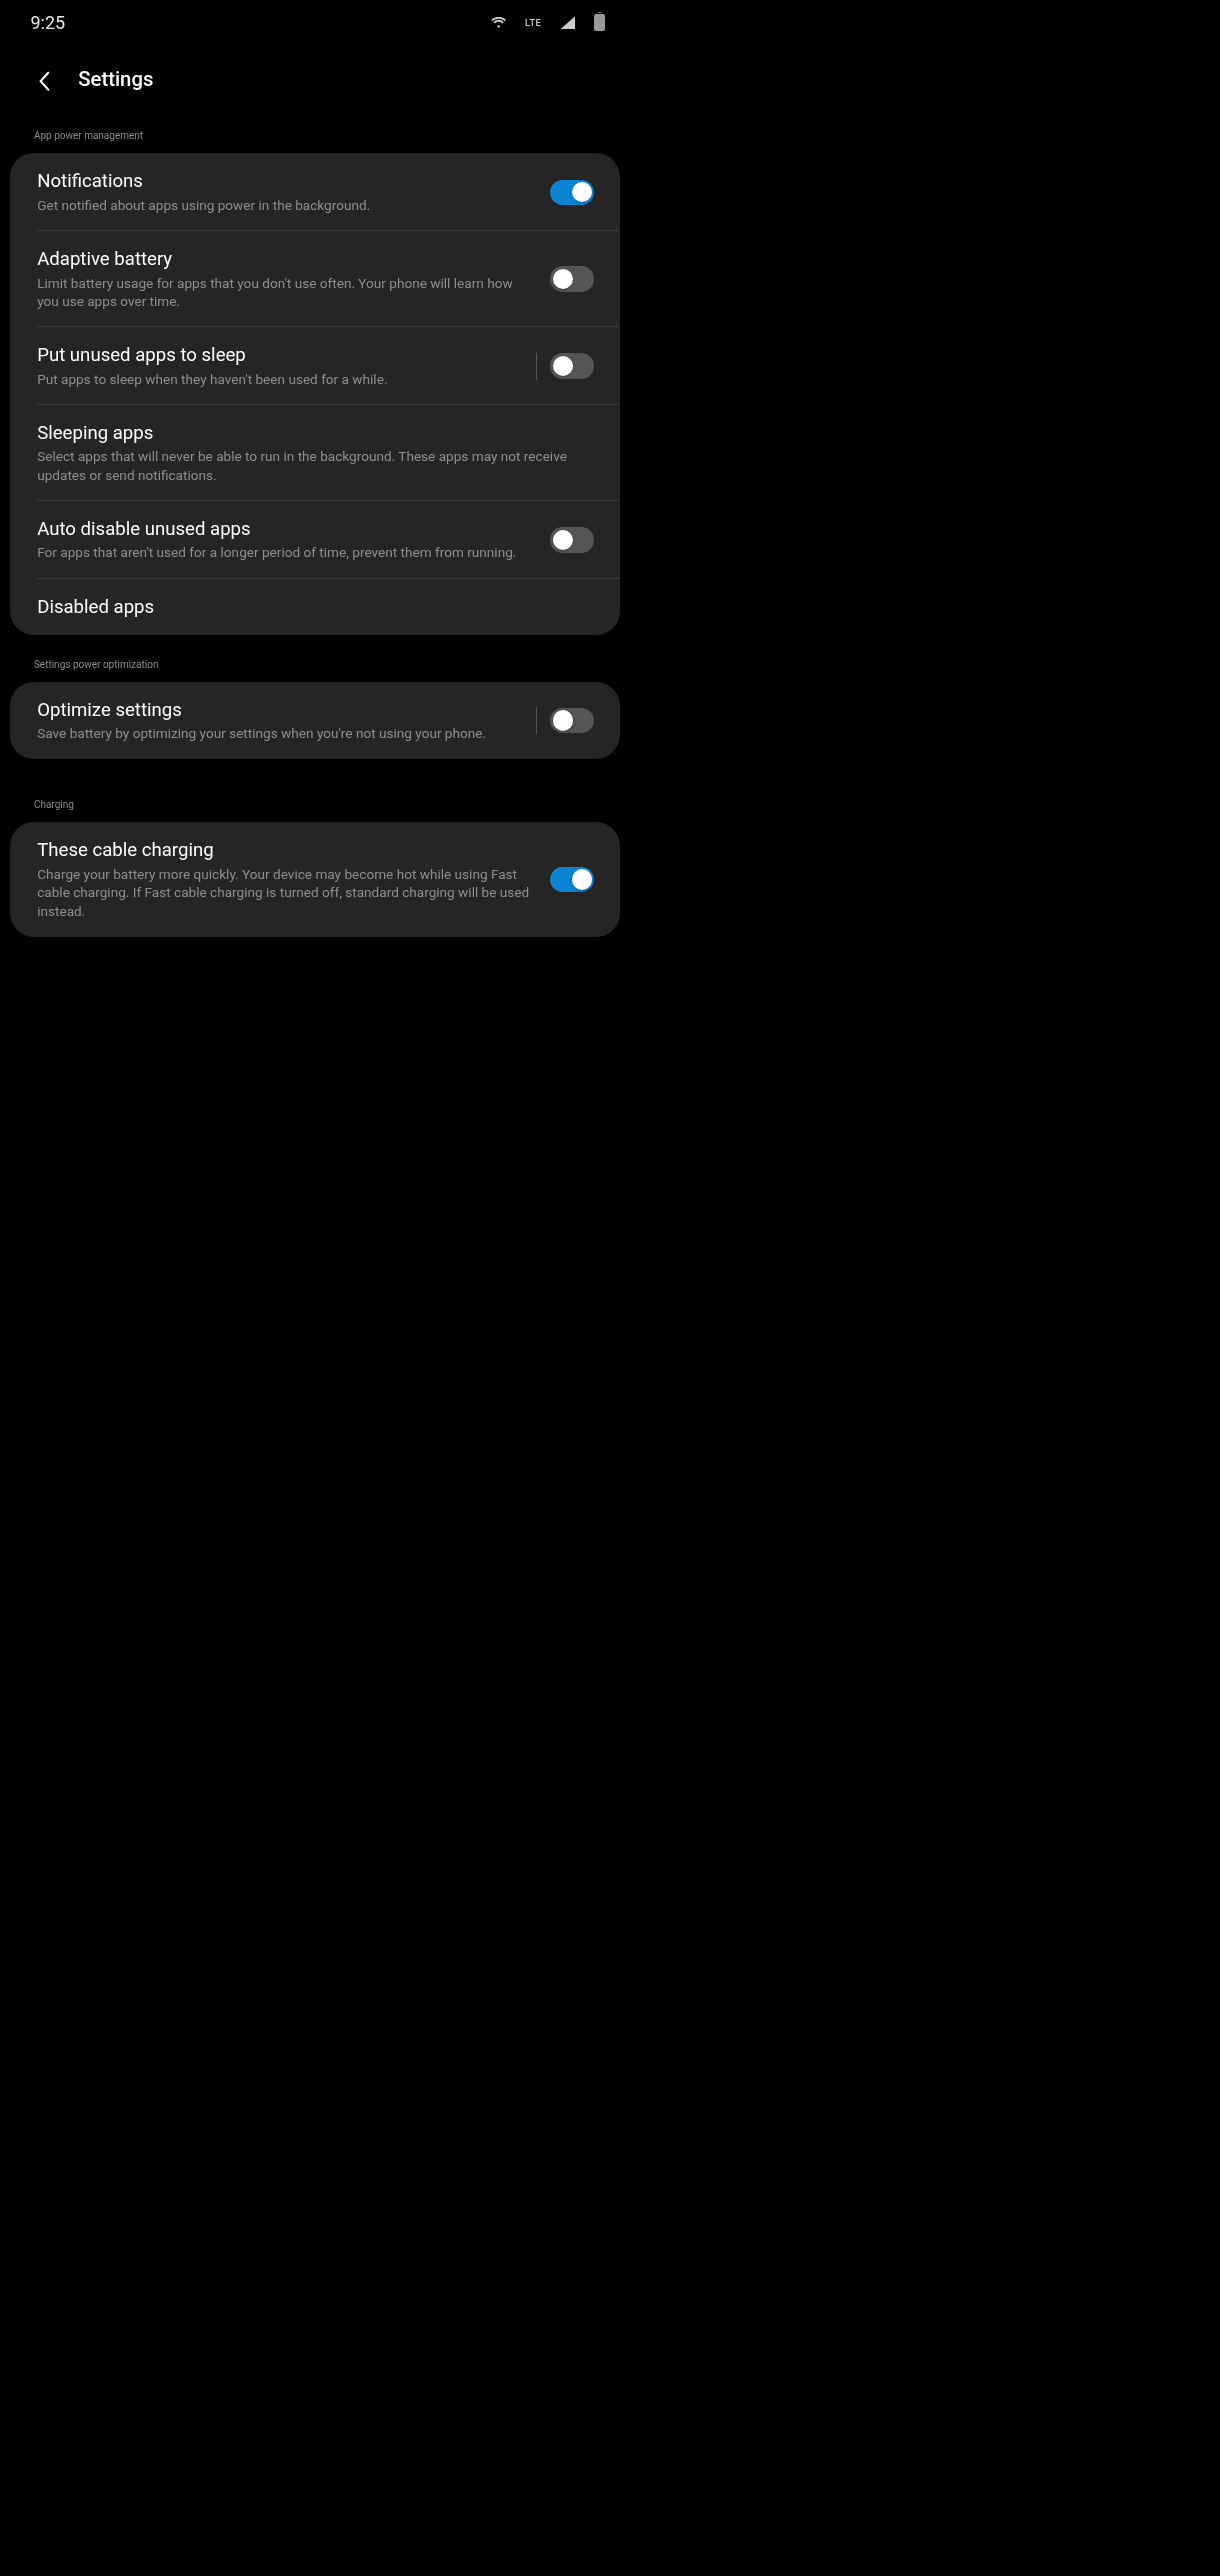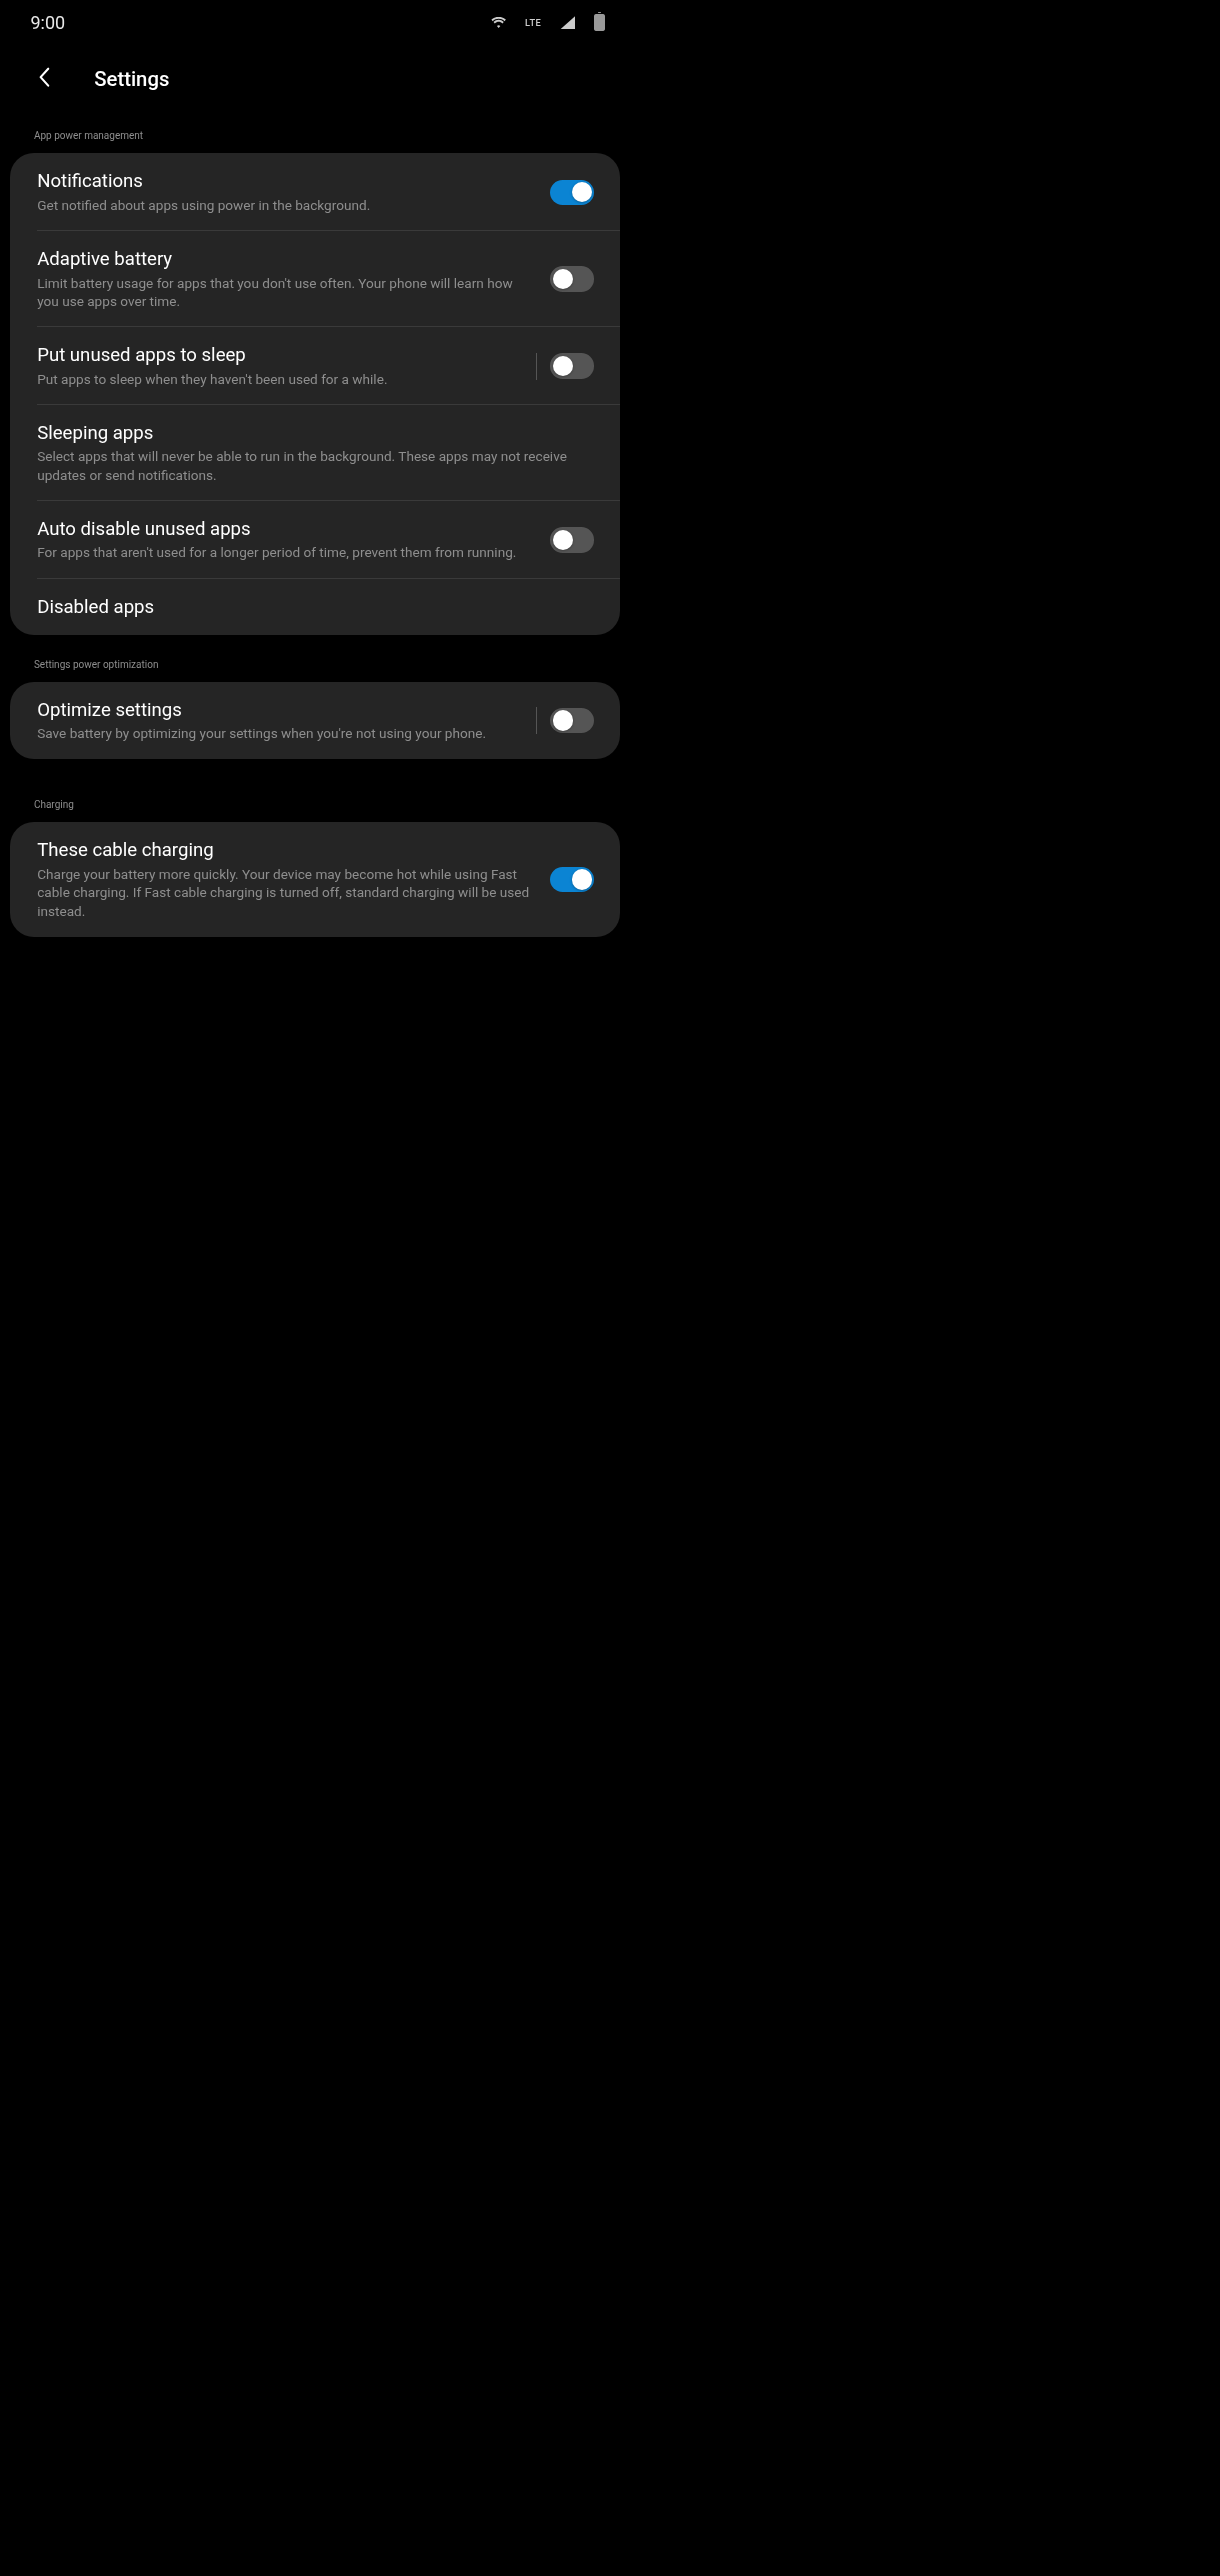--- a/index.html
+++ b/index.html
@@ -55,23 +55,23 @@
       position: absolute;
       top: -3.4px;
       left: 2.5px;
       width: 3.4px;
       height: 1.7px;
       background: #999;
       border-radius: 0.8px;
     }
     .header {
       display: flex;
-      align-items: flex-start;
+      align-items: flex-end;
       padding: 25.4px 17px 25.4px 34px;
-      gap: 40px;
+      gap: 24px;
     }
     .back-arrow {
       width: 20.3px;
       height: 20.3px;
       display: flex;
       align-items: center;
       justify-content: center;
     }
     .page-title {
       font-size: 20.3px;
@@ -159,21 +159,21 @@
       left: 2.5px;
     }
     .toggle-on .toggle-knob {
       right: 2.5px;
     }
   </style>
 </head>
 <body>
 
 <div class="status-bar">
-  <div class="status-time">9:00</div>
+  <div class="status-time">9:25</div>
   <div class="status-icons">
     <span class="wifi-icon">
       <svg width="15.3" height="12" viewBox="0 0 18 14">
           <path d="M9 13L11 10.5C10.4 10 9.7 9.7 9 9.7C8.3 9.7 7.6 10 7 10.5L9 13ZM4.5 7.5C5.8 6.3 7.4 5.6 9 5.6C10.6 5.6 12.2 6.3 13.5 7.5L15 5.7C13.3 4.2 11.2 3.3 9 3.3C6.8 3.3 4.7 4.2 3 5.7L4.5 7.5ZM0.5 3C2.9 0.9 5.9 -0.3 9 -0.3C12.1 -0.3 15.1 0.9 17.5 3L16 4.8C14 3 11.5 2 9 2C6.5 2 4 3 2 4.8L0.5 3Z" fill="#ccc"></path>
         </svg>
     </span>
     <span class="lte-label">LTE</span>
     <span class="signal-icon">
       <svg width="15.3" height="13.6" viewBox="0 0 18 16">
           <path d="M0 16L18 16L18 0Z" fill="#ccc"></path>

